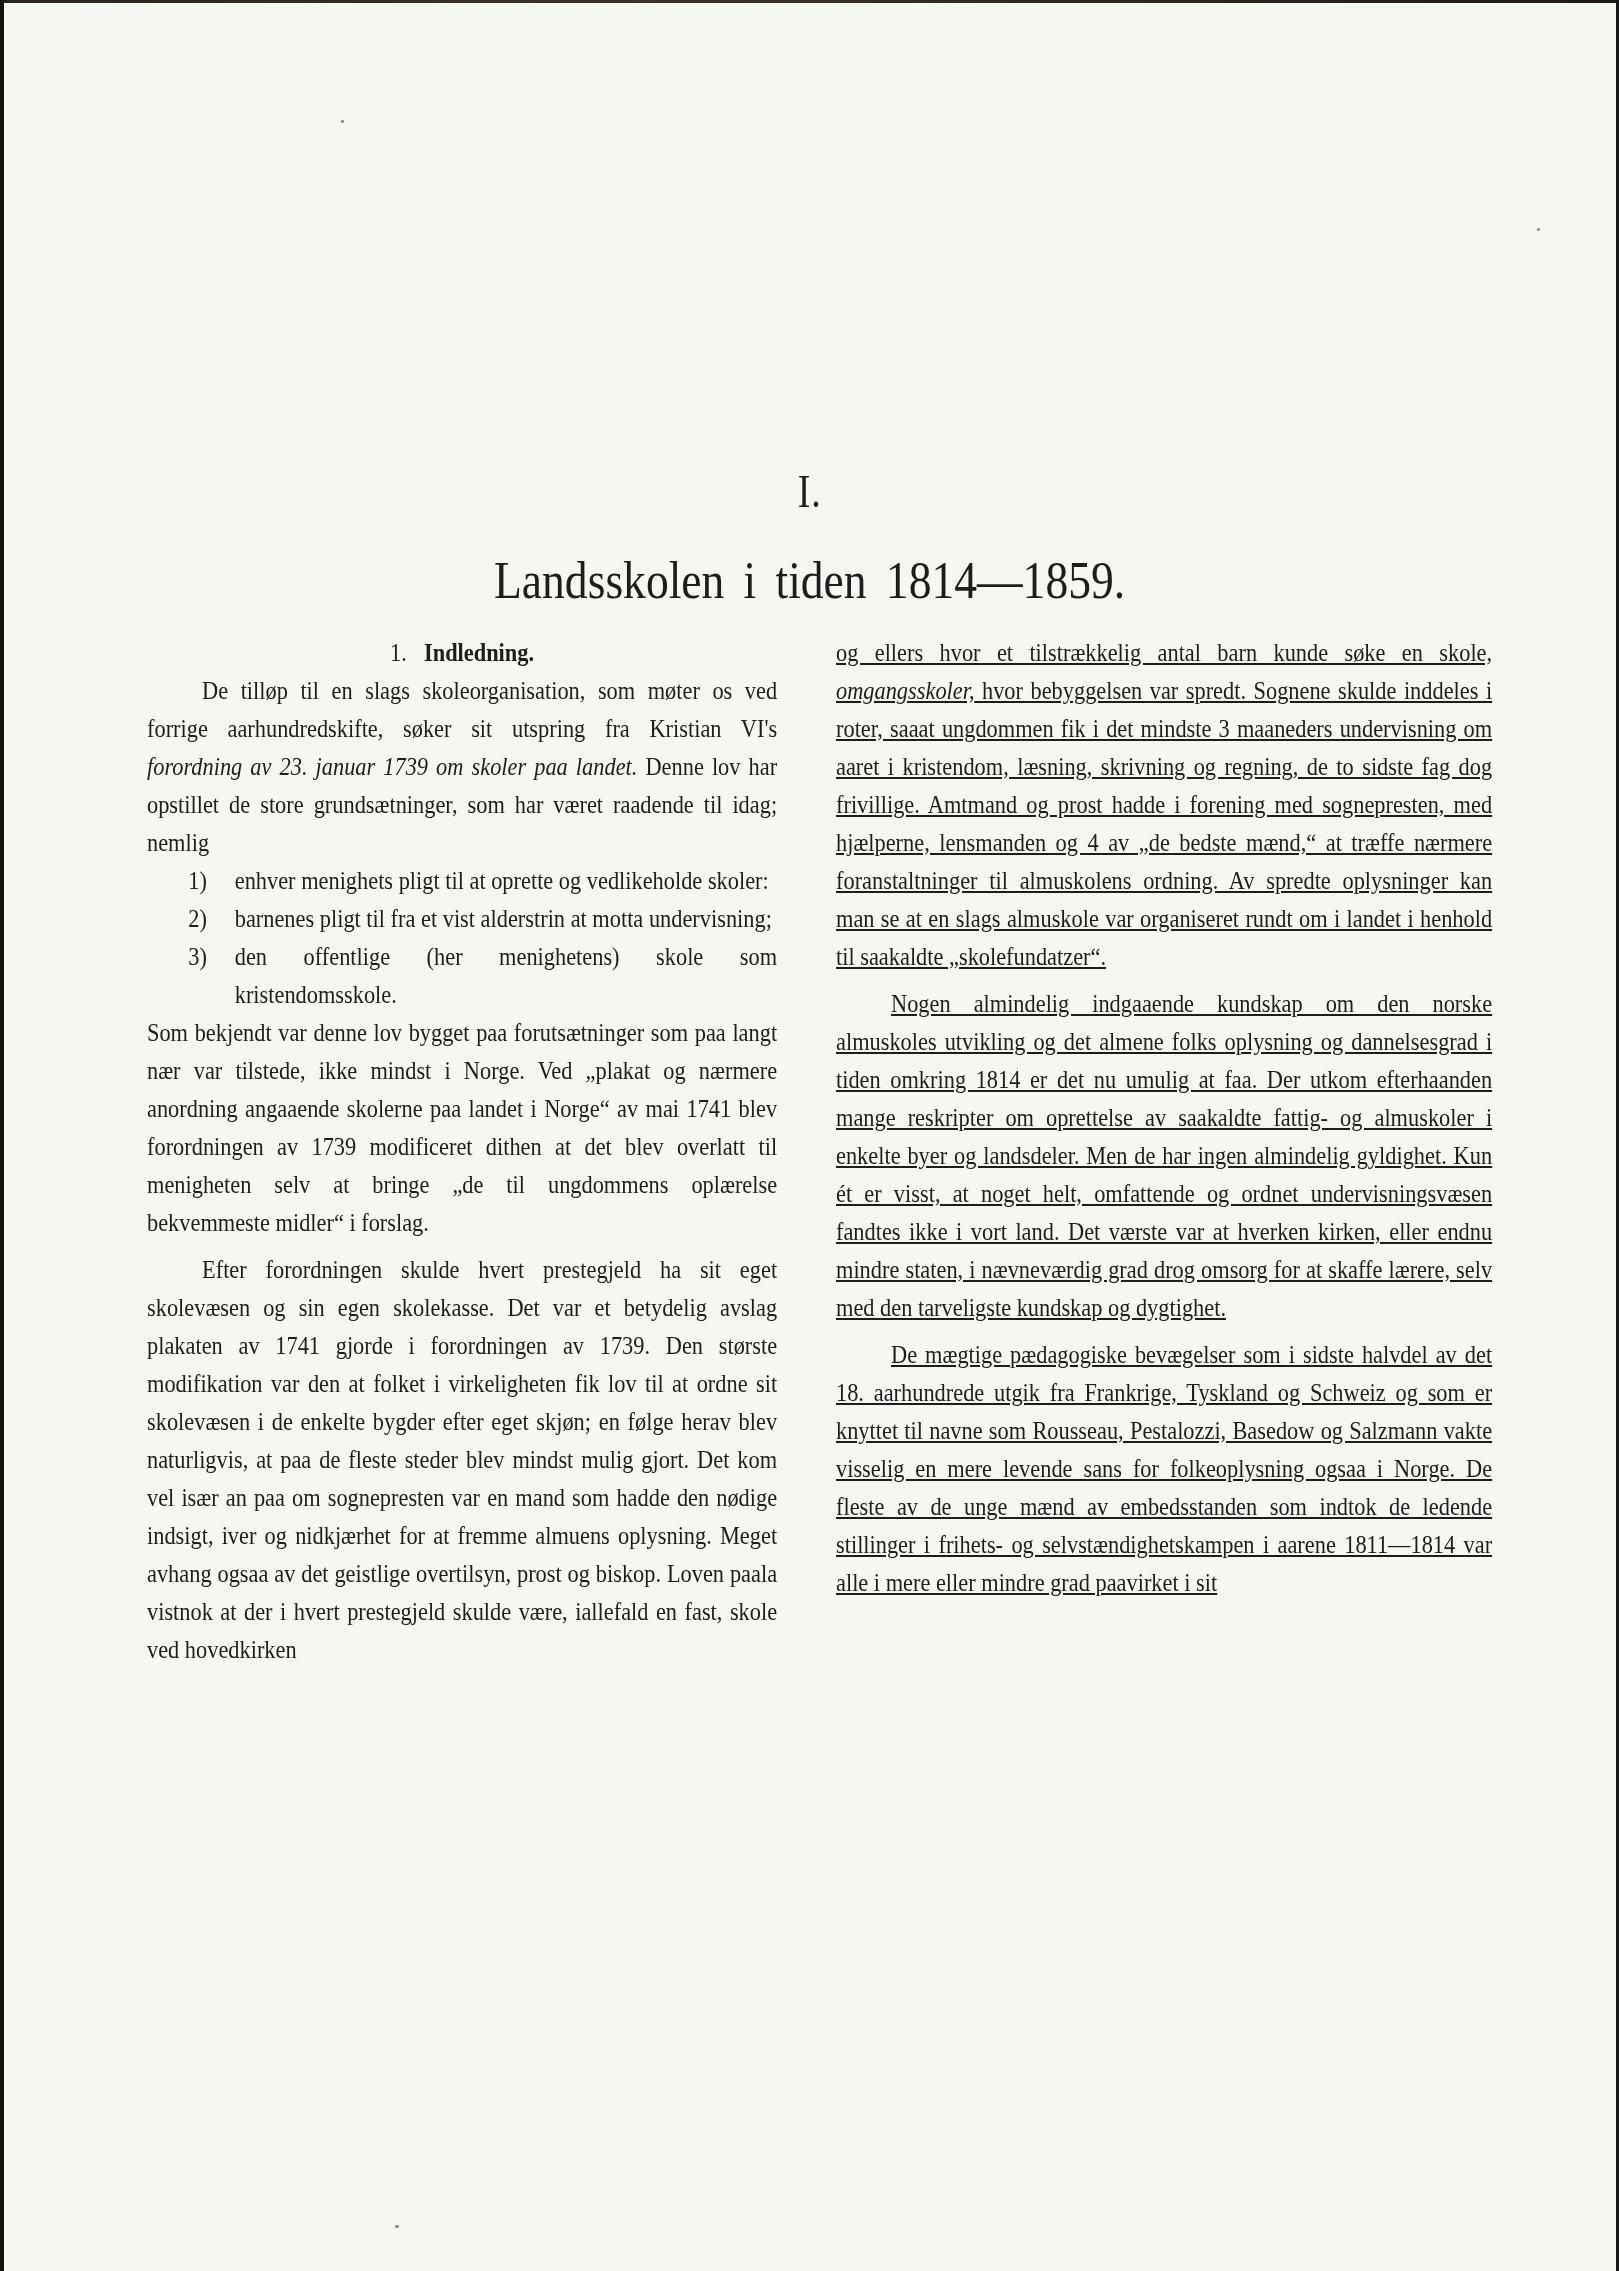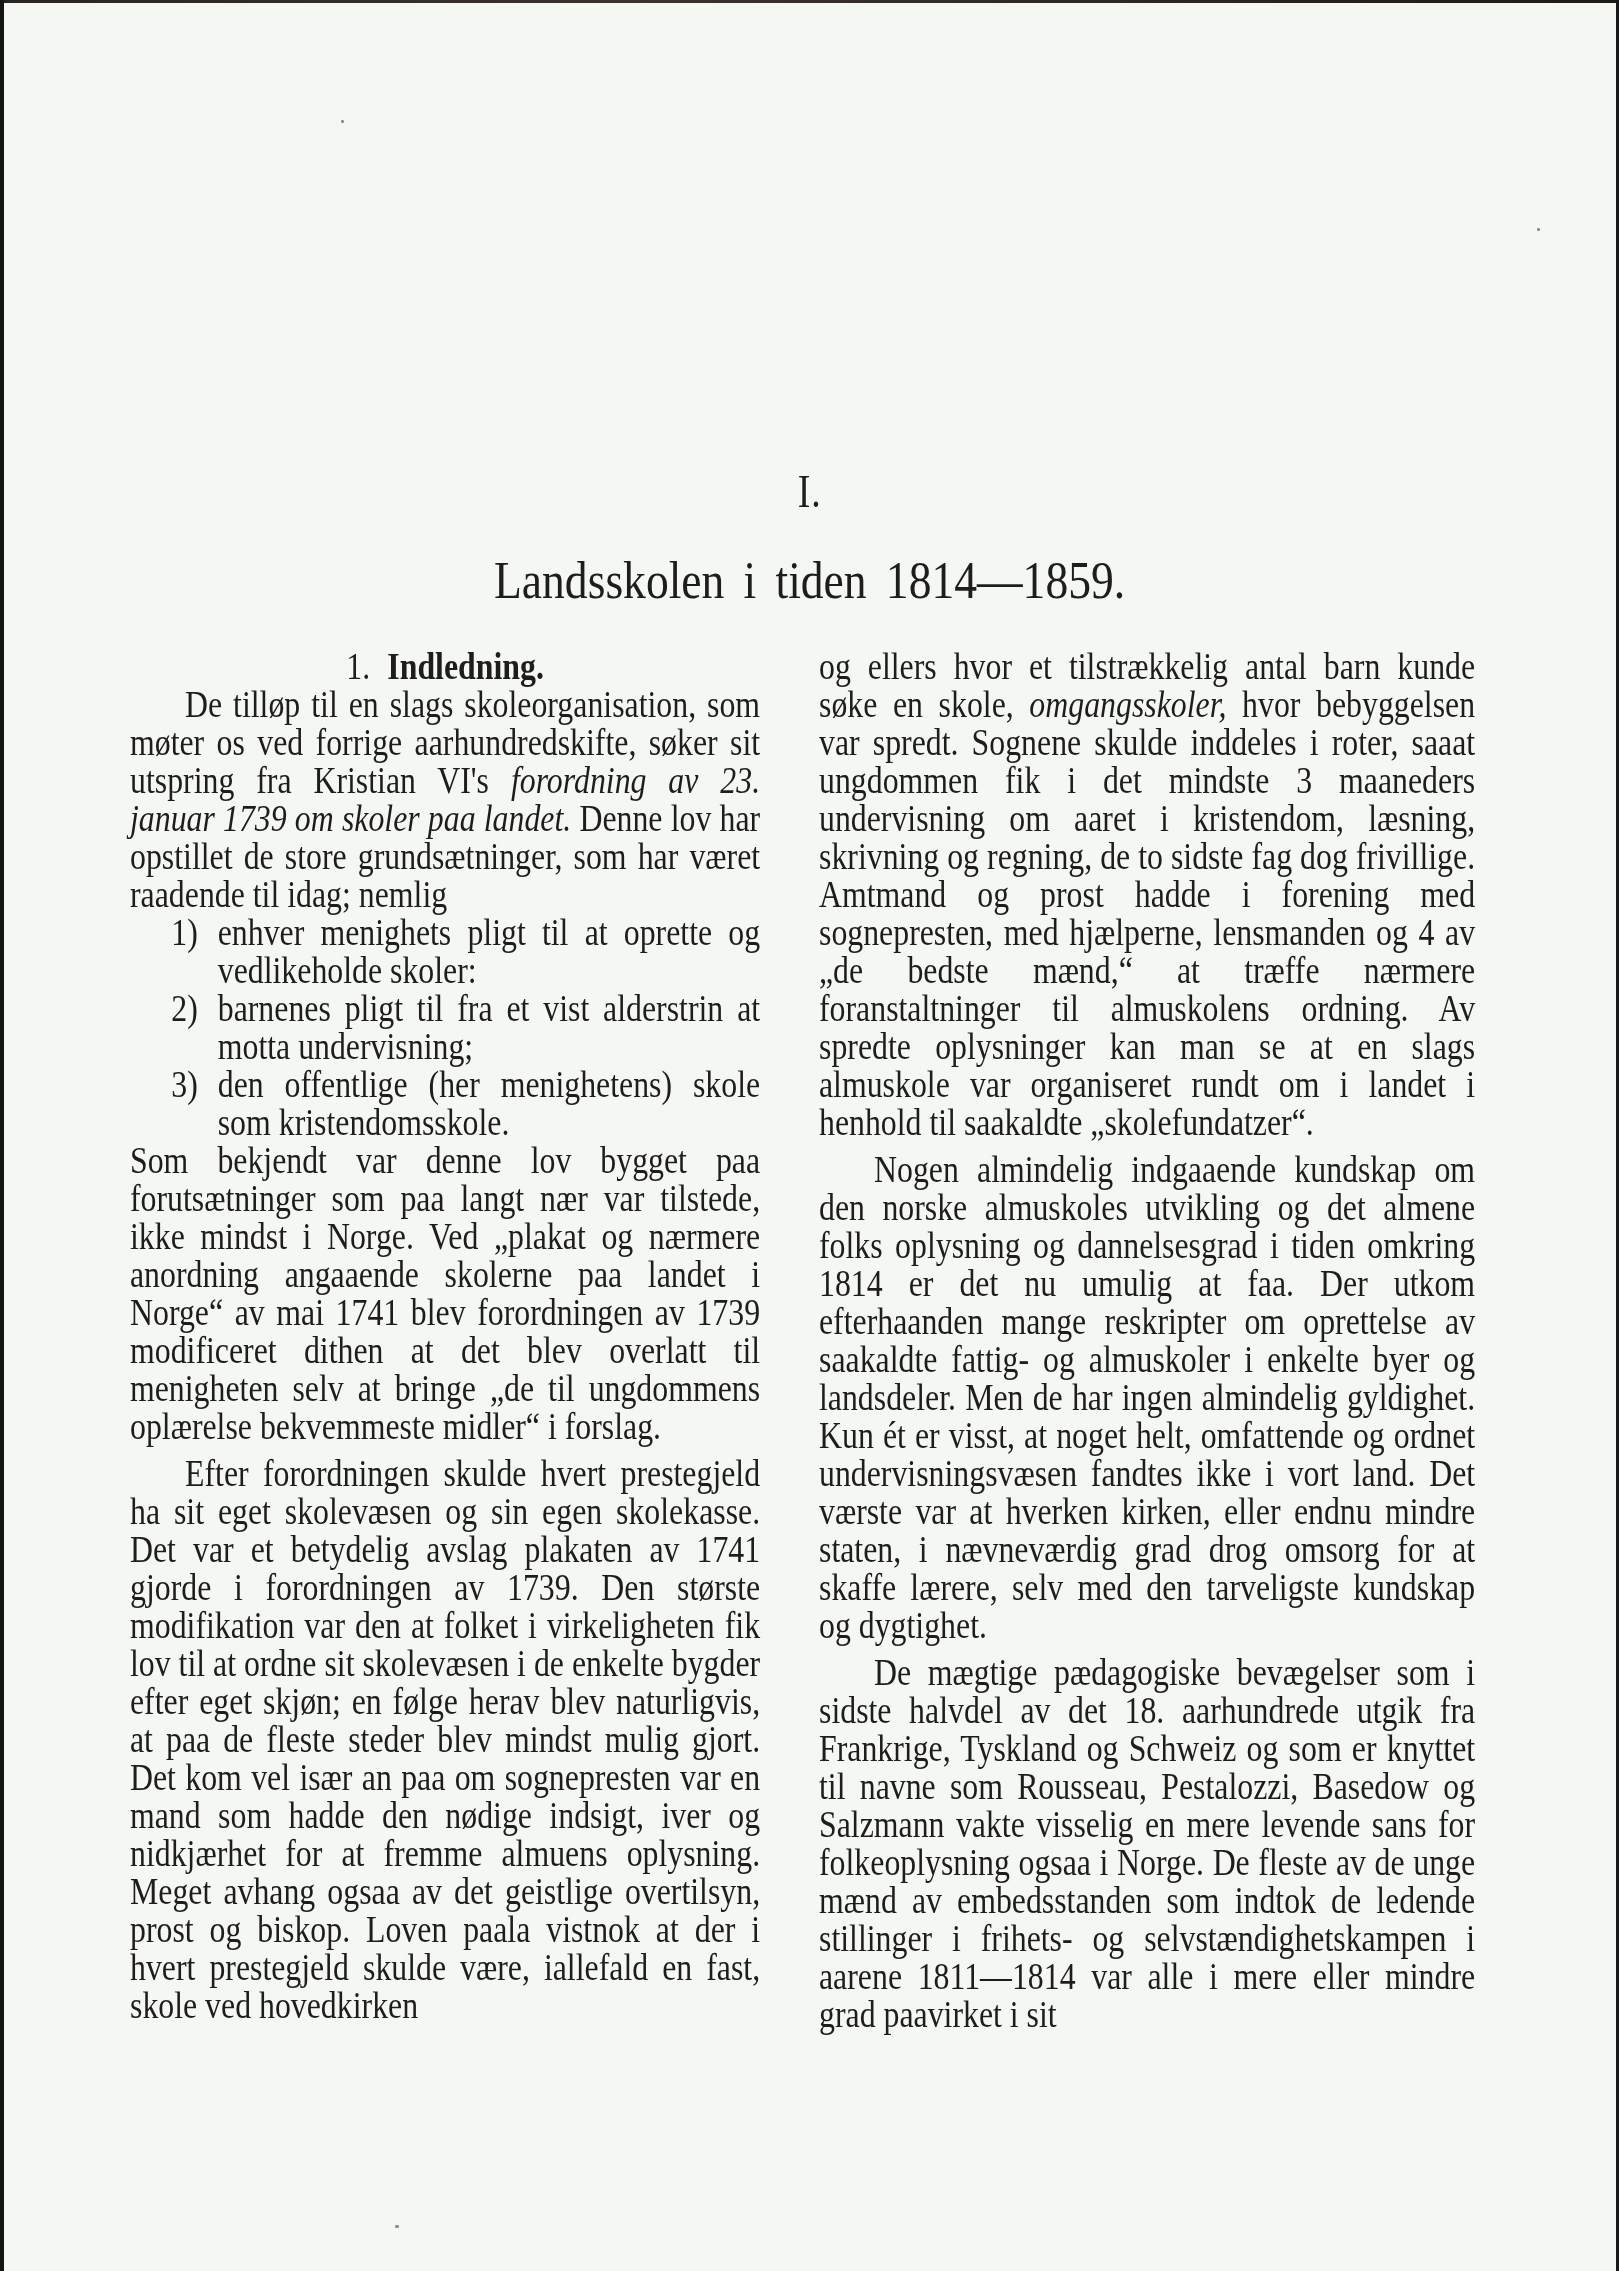--- a/index.html
+++ b/index.html
@@ -48,28 +48,29 @@
       top: 548px;
       text-align: center;
       font-size: 53px;
       line-height: 64px;
       word-spacing: 9.1px;
       transform: scaleX(0.86);
       transform-origin: 810px 0;
     }
     .column {
       position: absolute;
-      top: 648px;
-      font-size: 37px;
+      top: 634px;
+      font-size: 26px;
       line-height: 38px;
       text-align: justify;
       hyphens: manual;
+      margin-left: 17px;
     }
     .col-left { left: 130px; width: 630px; }
-    .col-right { left: 819px; width: 656px; }
+    .col-right { left: 819px; width: 656px; text-decoration: underline; }
     .column .inner {
       transform: scaleX(0.86);
       transform-origin: 0 0;
       width: 116.3%;
     }
     .section-heading {
       text-align: center;
       margin: 0;
     }
     .section-heading .num { font-weight: normal; margin-right: 20px; }

